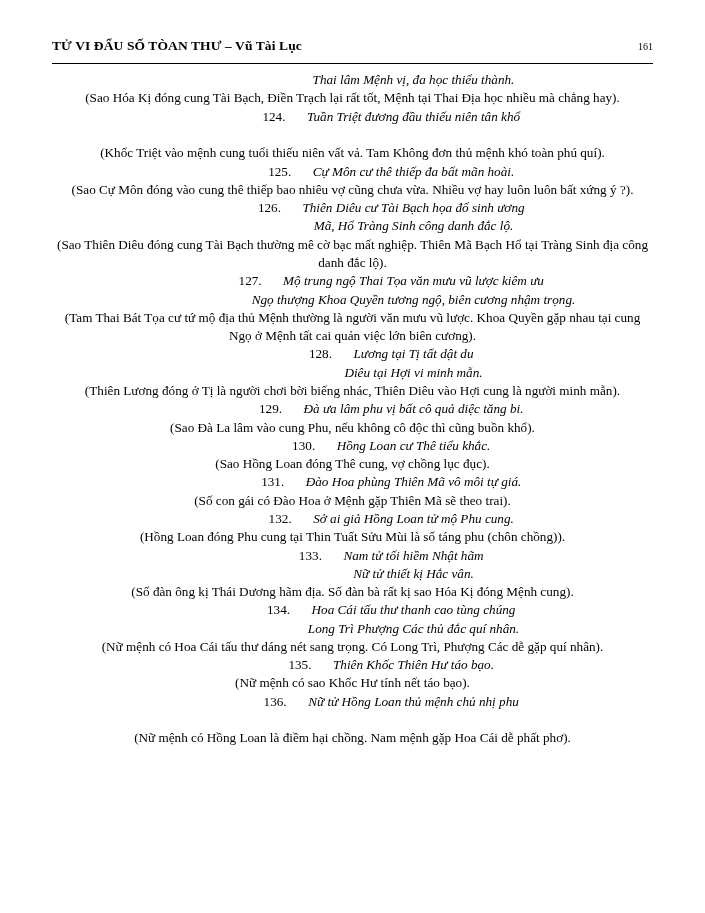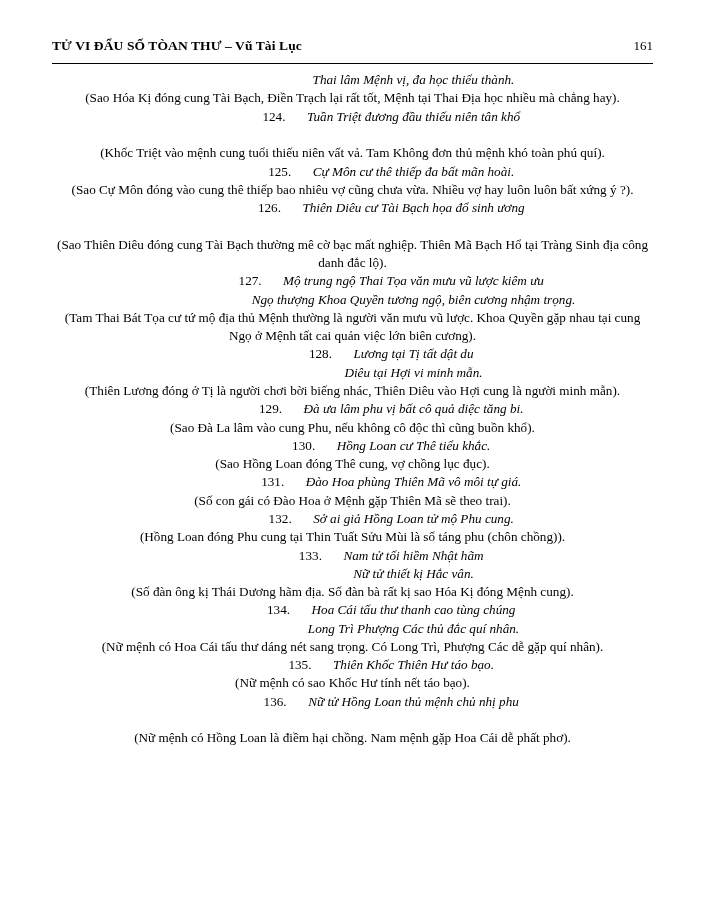--- a/index.html
+++ b/index.html
@@ -26,21 +26,21 @@
     justify-content: space-between;
     font-size: 13.5px;
     line-height: 1.2;
   }
   .header-title {
     font-weight: bold;
     letter-spacing: 0.1px;
   }
   .header-page {
     font-weight: normal;
-    font-size: 13px;
+    font-size: 10px;
   }
   .rule {
     border: 0;
     border-top: 1px solid #000;
     margin: 9px 0 0 0;
   }
   .body {
     margin-top: 7px;
     font-size: 13.2px;
     line-height: 1.385;
@@ -82,21 +82,21 @@
 
   <div class="body">
       <div class="line"><span class="verse-cont">&nbsp;</span><span class="verse">Thai lâm Mệnh vị, đa học thiểu thành.</span></div>
       <div class="line flow">(Sao Hóa Kị đóng cung Tài Bạch, Điền Trạch lại rất tốt, Mệnh tại Thai Địa học nhiều mà chẳng hay).</div>
       <div class="line"><span class="num">124.</span><span class="verse">Tuần Triệt đương đầu thiếu niên tân khổ</span></div>
       <div class="line"><span class="verse-cont">&nbsp;</span></div>
       <div class="line flow">(Khốc Triệt vào mệnh cung tuổi thiếu niên vất vả. Tam Không đơn thủ mệnh khó toàn phú quí).</div>
       <div class="line"><span class="num">125.</span><span class="verse">Cự Môn cư thê thiếp đa bất mãn hoài.</span></div>
       <div class="line flow">(Sao Cự Môn đóng vào cung thê thiếp bao nhiêu vợ cũng chưa vừa. Nhiều vợ hay luôn luôn bất xứng ý ?).</div>
       <div class="line"><span class="num">126.</span><span class="verse">Thiên Diêu cư Tài Bạch họa đổ sinh ương</span></div>
-      <div class="line"><span class="verse-cont">&nbsp;</span></div>
+      <div class="line"><span class="verse-cont">&nbsp;</span><span class="verse">Mã, Hổ Tràng Sinh công danh đắc lộ.</span></div>
       <div class="line flow">(Sao Thiên Diêu đóng cung Tài Bạch thường mê cờ bạc mất nghiệp. Thiên Mã Bạch Hổ tại Tràng Sinh địa công danh đắc lộ).</div>
       <div class="line"><span class="num">127.</span><span class="verse">Mộ trung ngộ Thai Tọa văn mưu vũ lược kiêm ưu</span></div>
       <div class="line"><span class="verse-cont">&nbsp;</span><span class="verse">Ngọ thượng Khoa Quyền tương ngộ, biên cương nhậm trọng.</span></div>
       <div class="line flow">(Tam Thai Bát Tọa cư tứ mộ địa thủ Mệnh thường là người văn mưu vũ lược. Khoa Quyền gặp nhau tại cung Ngọ ở Mệnh tất cai quản việc lớn biên cương).</div>
       <div class="line"><span class="num">128.</span><span class="verse">Lương tại Tị tất dật du</span></div>
       <div class="line"><span class="verse-cont">&nbsp;</span><span class="verse">Diêu tại Hợi vi minh mẫn.</span></div>
       <div class="line flow">(Thiên Lương đóng ở Tị là người chơi bời biếng nhác, Thiên Diêu vào Hợi cung là người minh mẫn).</div>
       <div class="line"><span class="num">129.</span><span class="verse">Đà ưa lâm phu vị bất cô quả diệc tăng bi.</span></div>
       <div class="line flow">(Sao Đà La lâm vào cung Phu, nếu không cô độc thì cũng buồn khổ).</div>
       <div class="line"><span class="num">130.</span><span class="verse">Hồng Loan cư Thê tiểu khắc.</span></div>

